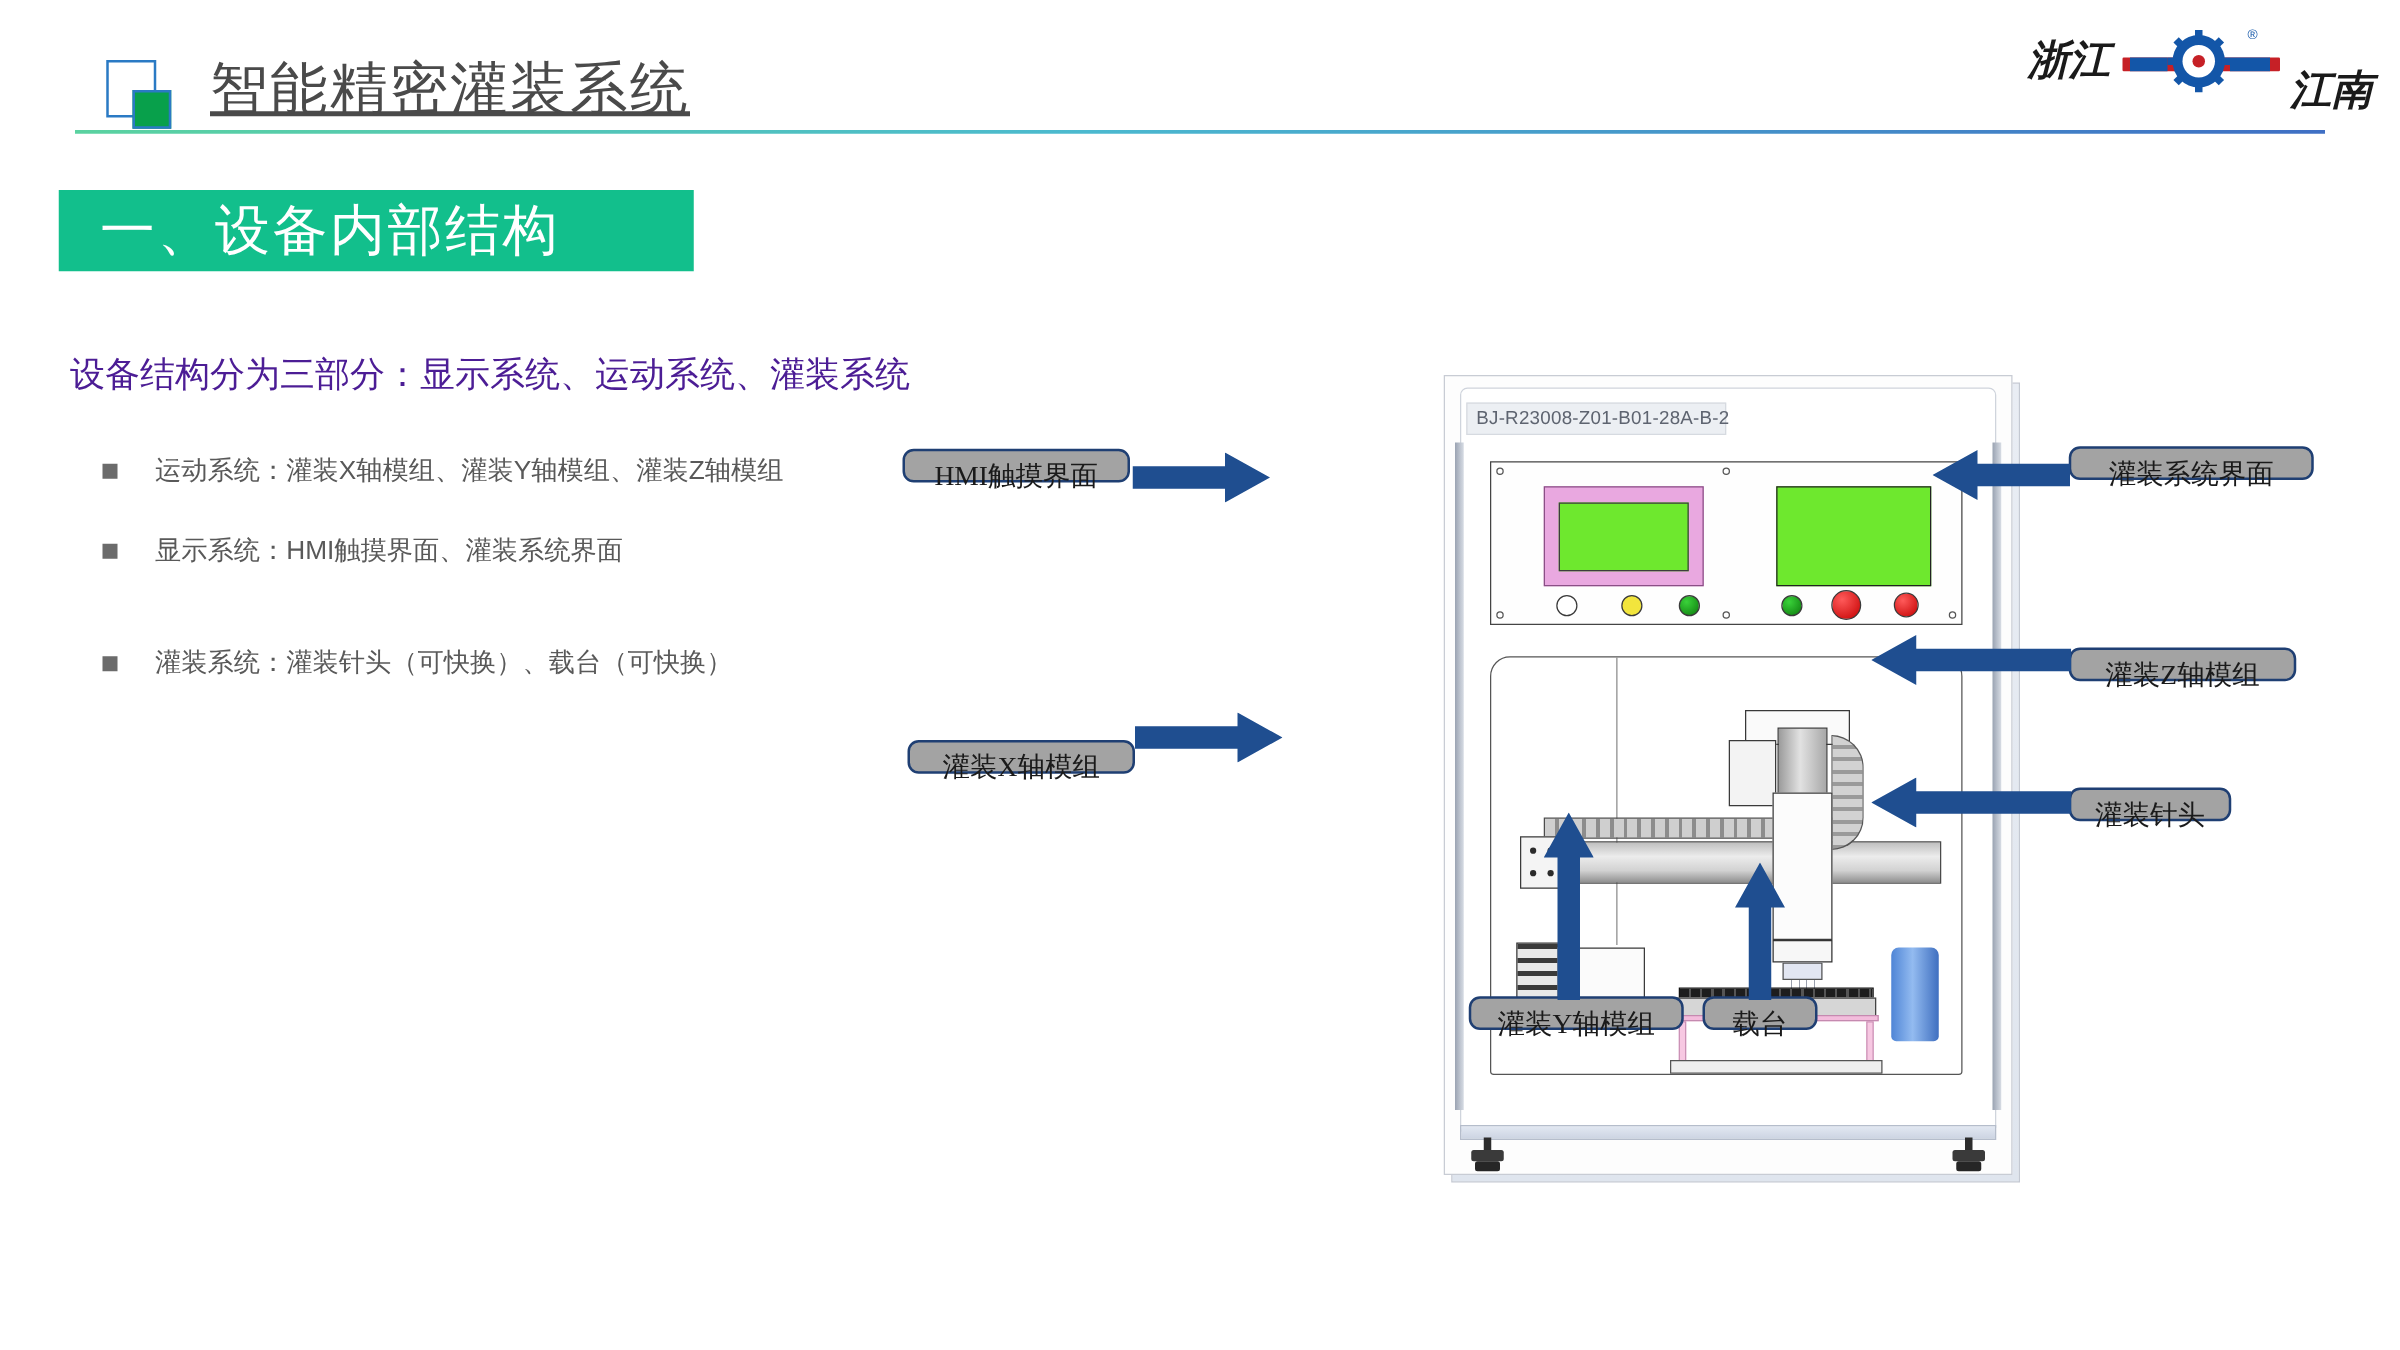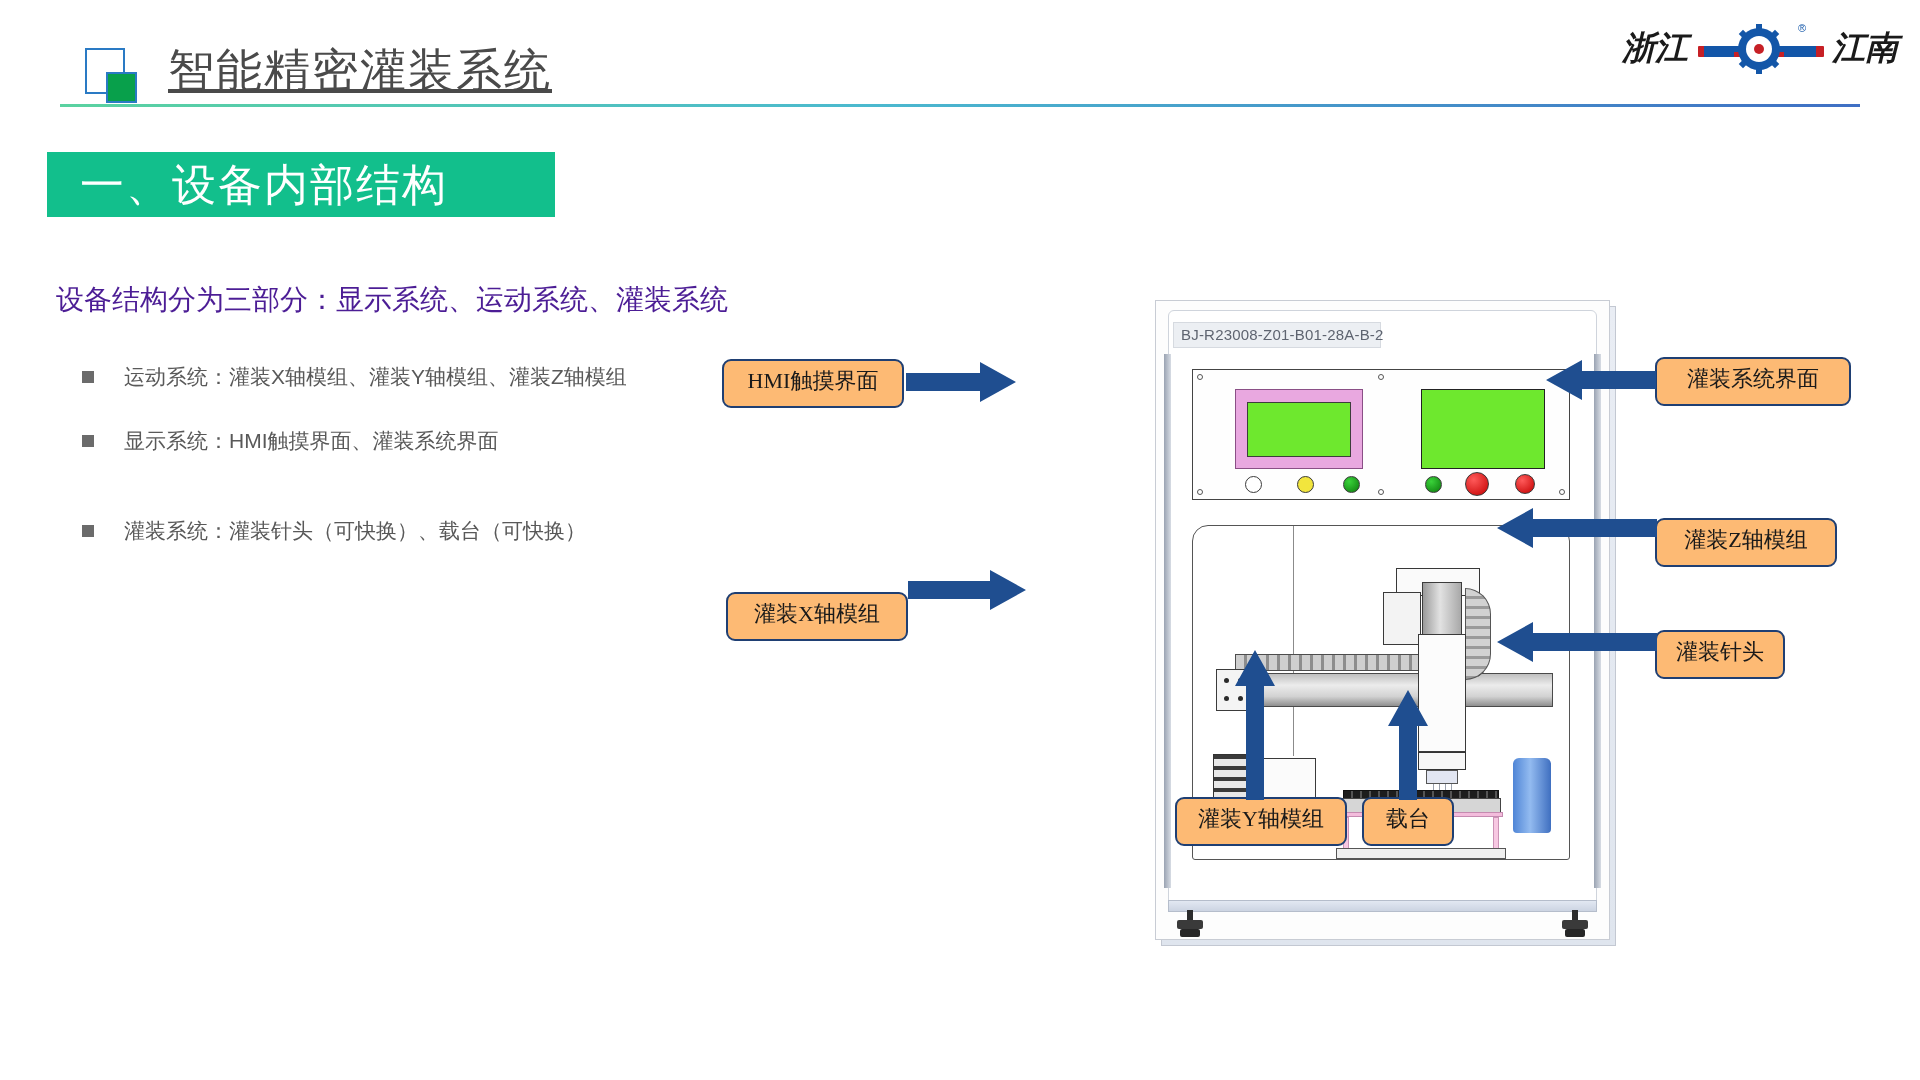--- a/index.html
+++ b/index.html
@@ -12,21 +12,21 @@
   .hdr-logo-mark{position:absolute;left:85px;top:48px;width:52px;height:52px;}
   .hdr-logo-mark .sq-outline{position:absolute;left:0;top:0;width:40px;height:46px;border:2.5px solid #2a7ac4;box-sizing:border-box;background:#fff;}
   .hdr-logo-mark .sq-fill{position:absolute;left:21px;top:24px;width:31px;height:31px;background:#08a04b;border:2.5px solid #2a7ac4;box-sizing:border-box;}
   .hdr-title{position:absolute;left:168px;top:40px;font-size:46px;color:#4a4a4a;letter-spacing:2px;white-space:nowrap;text-decoration:underline;}
   .hdr-rule{position:absolute;left:60px;top:104px;width:1800px;height:3px;background:linear-gradient(90deg,#5ad2a0 0%,#4bb9cf 45%,#3f6fc4 100%);}
 
   
   .brand{position:absolute;right:22px;top:20px;width:276px;height:58px;}
   .brand-cn{position:absolute;top:6px;font-family:"Liberation Serif","DejaVu Serif",serif;font-weight:bold;font-style:italic;font-size:33px;color:#1a1a1a;}
   .brand-cn.left{left:0;}
-  .brand-cn.right{right:0;}
+  .brand-cn.right{right:0;margin-top:24px;}
   .brand-gear{position:absolute;left:104px;top:4px;width:66px;height:50px;}
   .brand-bar{position:absolute;left:76px;top:26px;width:126px;height:11px;background:#c62026;border-radius:1px;}
   .brand-bar .bseg{position:absolute;top:0;height:11px;background:#1356a8;}
   .brand-reg{position:absolute;left:176px;top:2px;font-size:11px;color:#1356a8;}
 
   
   .sec-banner{position:absolute;left:47px;top:152px;width:508px;height:65px;background:#12bf8c;}
   .sec-banner-txt{position:absolute;left:80px;top:153px;width:470px;height:64px;line-height:64px;color:#ffffff;font-size:44px;letter-spacing:2px;white-space:nowrap;}
 
   
@@ -81,23 +81,23 @@
   .stage-leg{position:absolute;top:291px;width:6px;height:36px;background:#f7c8e2;border:1px solid #cb92b6;box-sizing:border-box;}
   .stage-base{position:absolute;left:143px;top:322px;width:170px;height:11px;background:#efefef;border:1px solid #555;box-sizing:border-box;}
   .bluebottle{position:absolute;left:320px;top:232px;width:38px;height:75px;background:linear-gradient(90deg,#4f85d6,#93bbf0 45%,#3f6fc0);border-radius:6px 6px 4px 4px;}
   .m-floor{position:absolute;left:13px;bottom:28px;right:13px;height:12px;background:linear-gradient(180deg,#e2e8f2,#ccd4e2);border:1px solid #b5bdcb;box-sizing:border-box;}
   .foot{position:absolute;bottom:2px;width:26px;height:28px;}
   .foot .stem{position:absolute;left:10px;top:0;width:6px;height:12px;background:#2c2c2c;}
   .foot .nut{position:absolute;left:0;top:10px;width:26px;height:9px;background:#3a3a3a;border-radius:2px;}
   .foot .pad{position:absolute;left:3px;top:19px;width:20px;height:8px;background:#262626;border-radius:2px;}
 
   
-  .callout{position:absolute;border:2px solid #1f3f73;border-radius:9px;background:#fdba74;
+  .callout{position:absolute;border:2px solid #1f3f73;border-radius:9px;background:#a3a3a3;
      font-size:22px;color:#1a1a1a;line-height:40px;text-align:center;white-space:nowrap;
-     font-family:"Liberation Serif","DejaVu Serif",serif;box-sizing:border-box;height:49px;padding:0 14px;}
+     font-family:"Liberation Serif","DejaVu Serif",serif;box-sizing:border-box;height:27px;padding:0 14px;}
   .arrow{position:absolute;}
   .arrow svg{display:block;}
 </style>
 </head>
 <body>
 
 <div class="hdr-logo-mark">
   <div class="sq-outline"></div>
   <div class="sq-fill"></div>
 </div>

